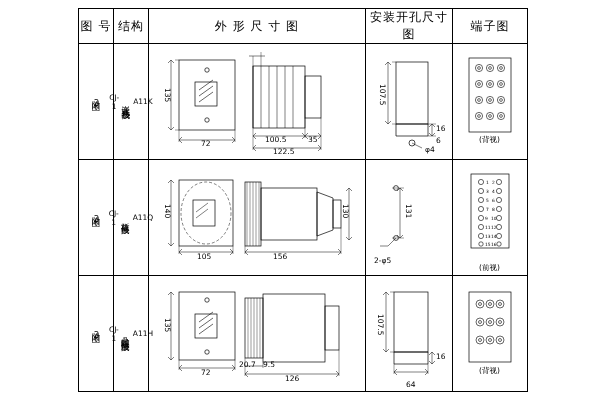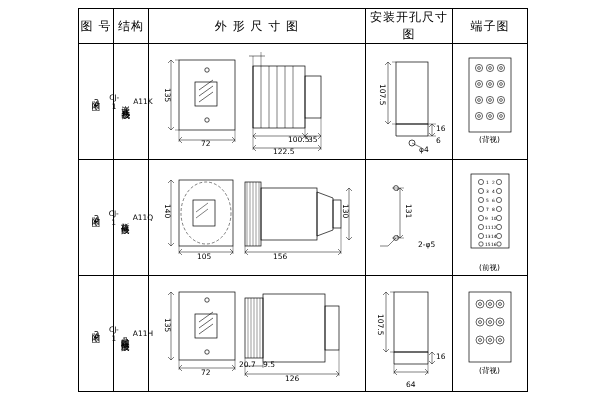--- a/index.html
+++ b/index.html
@@ -113,21 +113,21 @@
                 <path d="M104 84 L104 94 M156 74 L156 94 M172 74 L172 94" stroke-width="0.4"></path>
 
                 <path d="M104 104 L172 104" stroke-width="0.5"></path>
                 <path d="M107 101 L104 104 L107 107" stroke-width="0.5"></path>
                 <path d="M169 101 L172 104 L169 107" stroke-width="0.5"></path>
                 <path d="M104 94 L104 106 M172 94 L172 106" stroke-width="0.4"></path>
               </g>
             </svg>
             <span class="capt" style="left:14px;top:44px;writing-mode:vertical-rl;">135</span>
             <span class="capt" style="left:52px;top:95px;">72</span>
-            <span class="capt" style="left:116px;top:91px;margin-left:23px;">100.5</span>
+            <span class="capt" style="left:116px;top:91px;">100.5</span>
             <span class="capt" style="left:159px;top:91px;">35</span>
             <span class="capt" style="left:124px;top:103px;">122.5</span>
           </div>
         </td>
 
         <td>
           <div class="draw">
             <svg width="86" height="114" viewBox="0 0 86 114">
               <g stroke="#000" fill="none" stroke-width="0.7">
                 <rect x="30" y="18" width="32" height="62"></rect>
@@ -140,21 +140,21 @@
                 <path d="M63 83 L66 80 L69 83" stroke-width="0.5"></path>
                 <path d="M63 89 L66 92 L69 89" stroke-width="0.5"></path>
                 <path d="M62 80 L70 80 M62 92 L70 92" stroke-width="0.4"></path>
                 <circle cx="46" cy="99" r="3"></circle>
                 <path d="M46 99 L56 104" stroke-width="0.5"></path>
               </g>
             </svg>
             <span class="capt" style="left:12px;top:40px;writing-mode:vertical-rl;">107.5</span>
             <span class="capt" style="left:70px;top:80px;">16</span>
             <span class="capt" style="left:70px;top:92px;">6</span>
-            <span class="capt" style="left:53px;top:101px;">φ4</span>
+            <span class="capt" style="left:59px;top:101px;">φ4</span>
           </div>
         </td>
 
         <td>
           <div class="draw">
             <svg width="74" height="114" viewBox="0 0 74 114">
               <g stroke="#000" fill="none" stroke-width="0.7">
                 <rect x="16" y="14" width="42" height="74"></rect>
                 <g stroke-width="0.6">
                   <circle cx="26" cy="24" r="3.6"></circle>
@@ -249,21 +249,21 @@
                 <path d="M31 31 L34 28 L37 31" stroke-width="0.5"></path>
                 <path d="M31 75 L34 78 L37 75" stroke-width="0.5"></path>
                 <path d="M26 28 L38 28 M26 78 L38 78" stroke-width="0.4"></path>
                 <circle cx="30" cy="28" r="2.4"></circle>
                 <circle cx="30" cy="78" r="2.4"></circle>
                 <path d="M30 78 L22 86" stroke-width="0.5"></path>
                 <path d="M22 86 L14 86" stroke-width="0.5"></path>
               </g>
             </svg>
             <span class="capt" style="left:38px;top:44px;writing-mode:vertical-rl;">131</span>
-            <span class="capt" style="left:8px;top:80px;margin-left:44px;">2-φ5</span>
+            <span class="capt" style="left:8px;top:96px;">2-φ5</span>
           </div>
         </td>
 
         <td>
           <div class="draw">
             <svg width="74" height="114" viewBox="0 0 74 114">
               <g stroke="#000" fill="none" stroke-width="0.7">
                 <rect x="18" y="14" width="38" height="74"></rect>
                 <g stroke-width="0.6">
                   <circle cx="28" cy="22" r="2.6"></circle>

